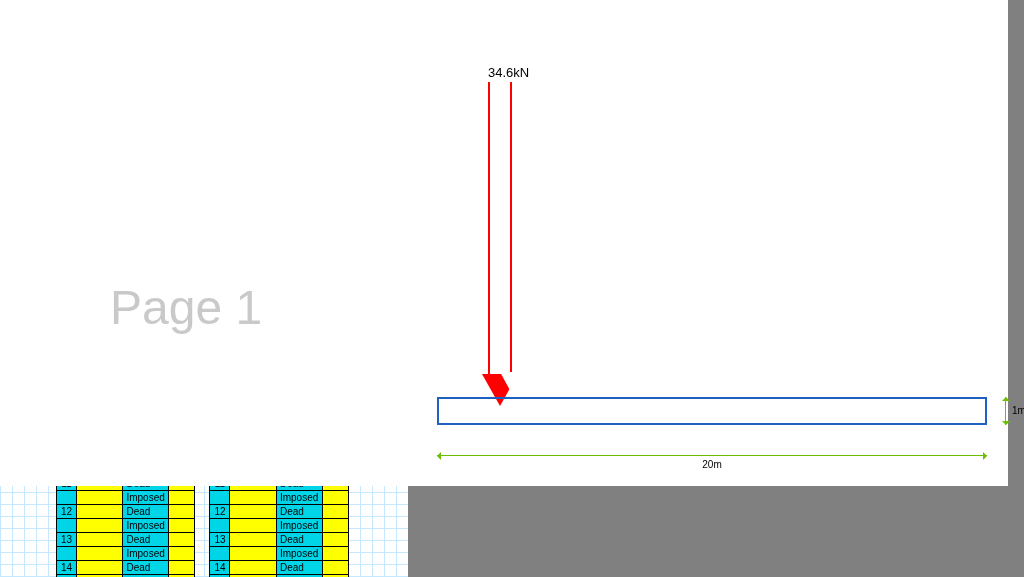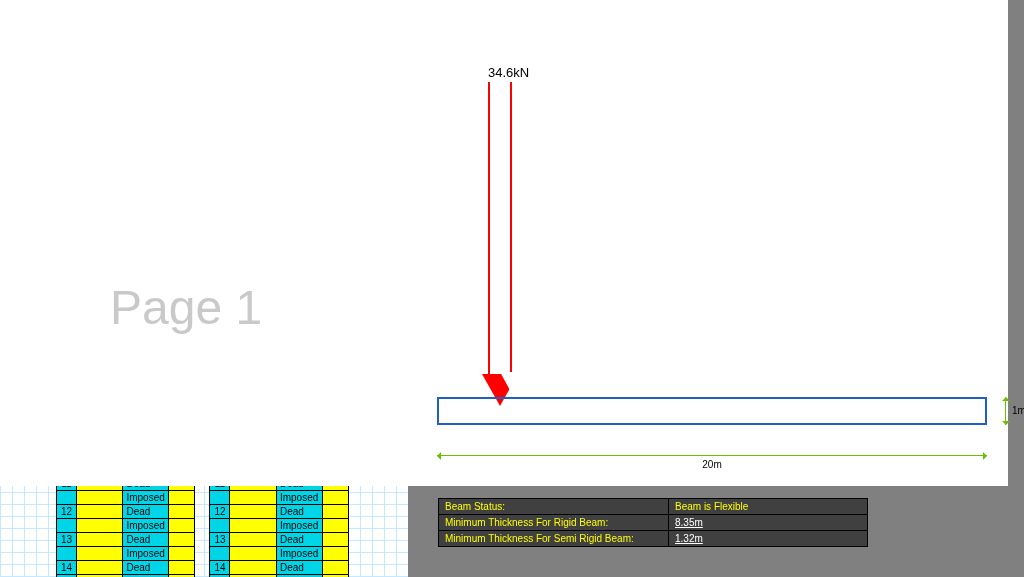--- a/index.html
+++ b/index.html
@@ -527,29 +527,13 @@
         </div>
     </div>
     <div class="beam"></div>
     <div class="dim-h">
         <span>20m</span>
       </div>
     <div class="dim-v">
         <span>1m</span>
       </div>
   </div>
-  <table class="status">
-    <tbody>
-        <tr>
-          <td style="width:230px">Beam Status:</td>
-          <td>Beam is Flexible</td>
-        </tr>
-    <tr>
-          <td>Minimum Thickness For Rigid Beam:</td>
-          <td class="v">8.35m</td>
-        </tr>
-    <tr>
-          <td>Minimum Thickness For Semi Rigid Beam:</td>
-          <td class="v">1.32m</td>
-        </tr>
-  </tbody>
-    </table>
 </div>
 
 </body></html>

